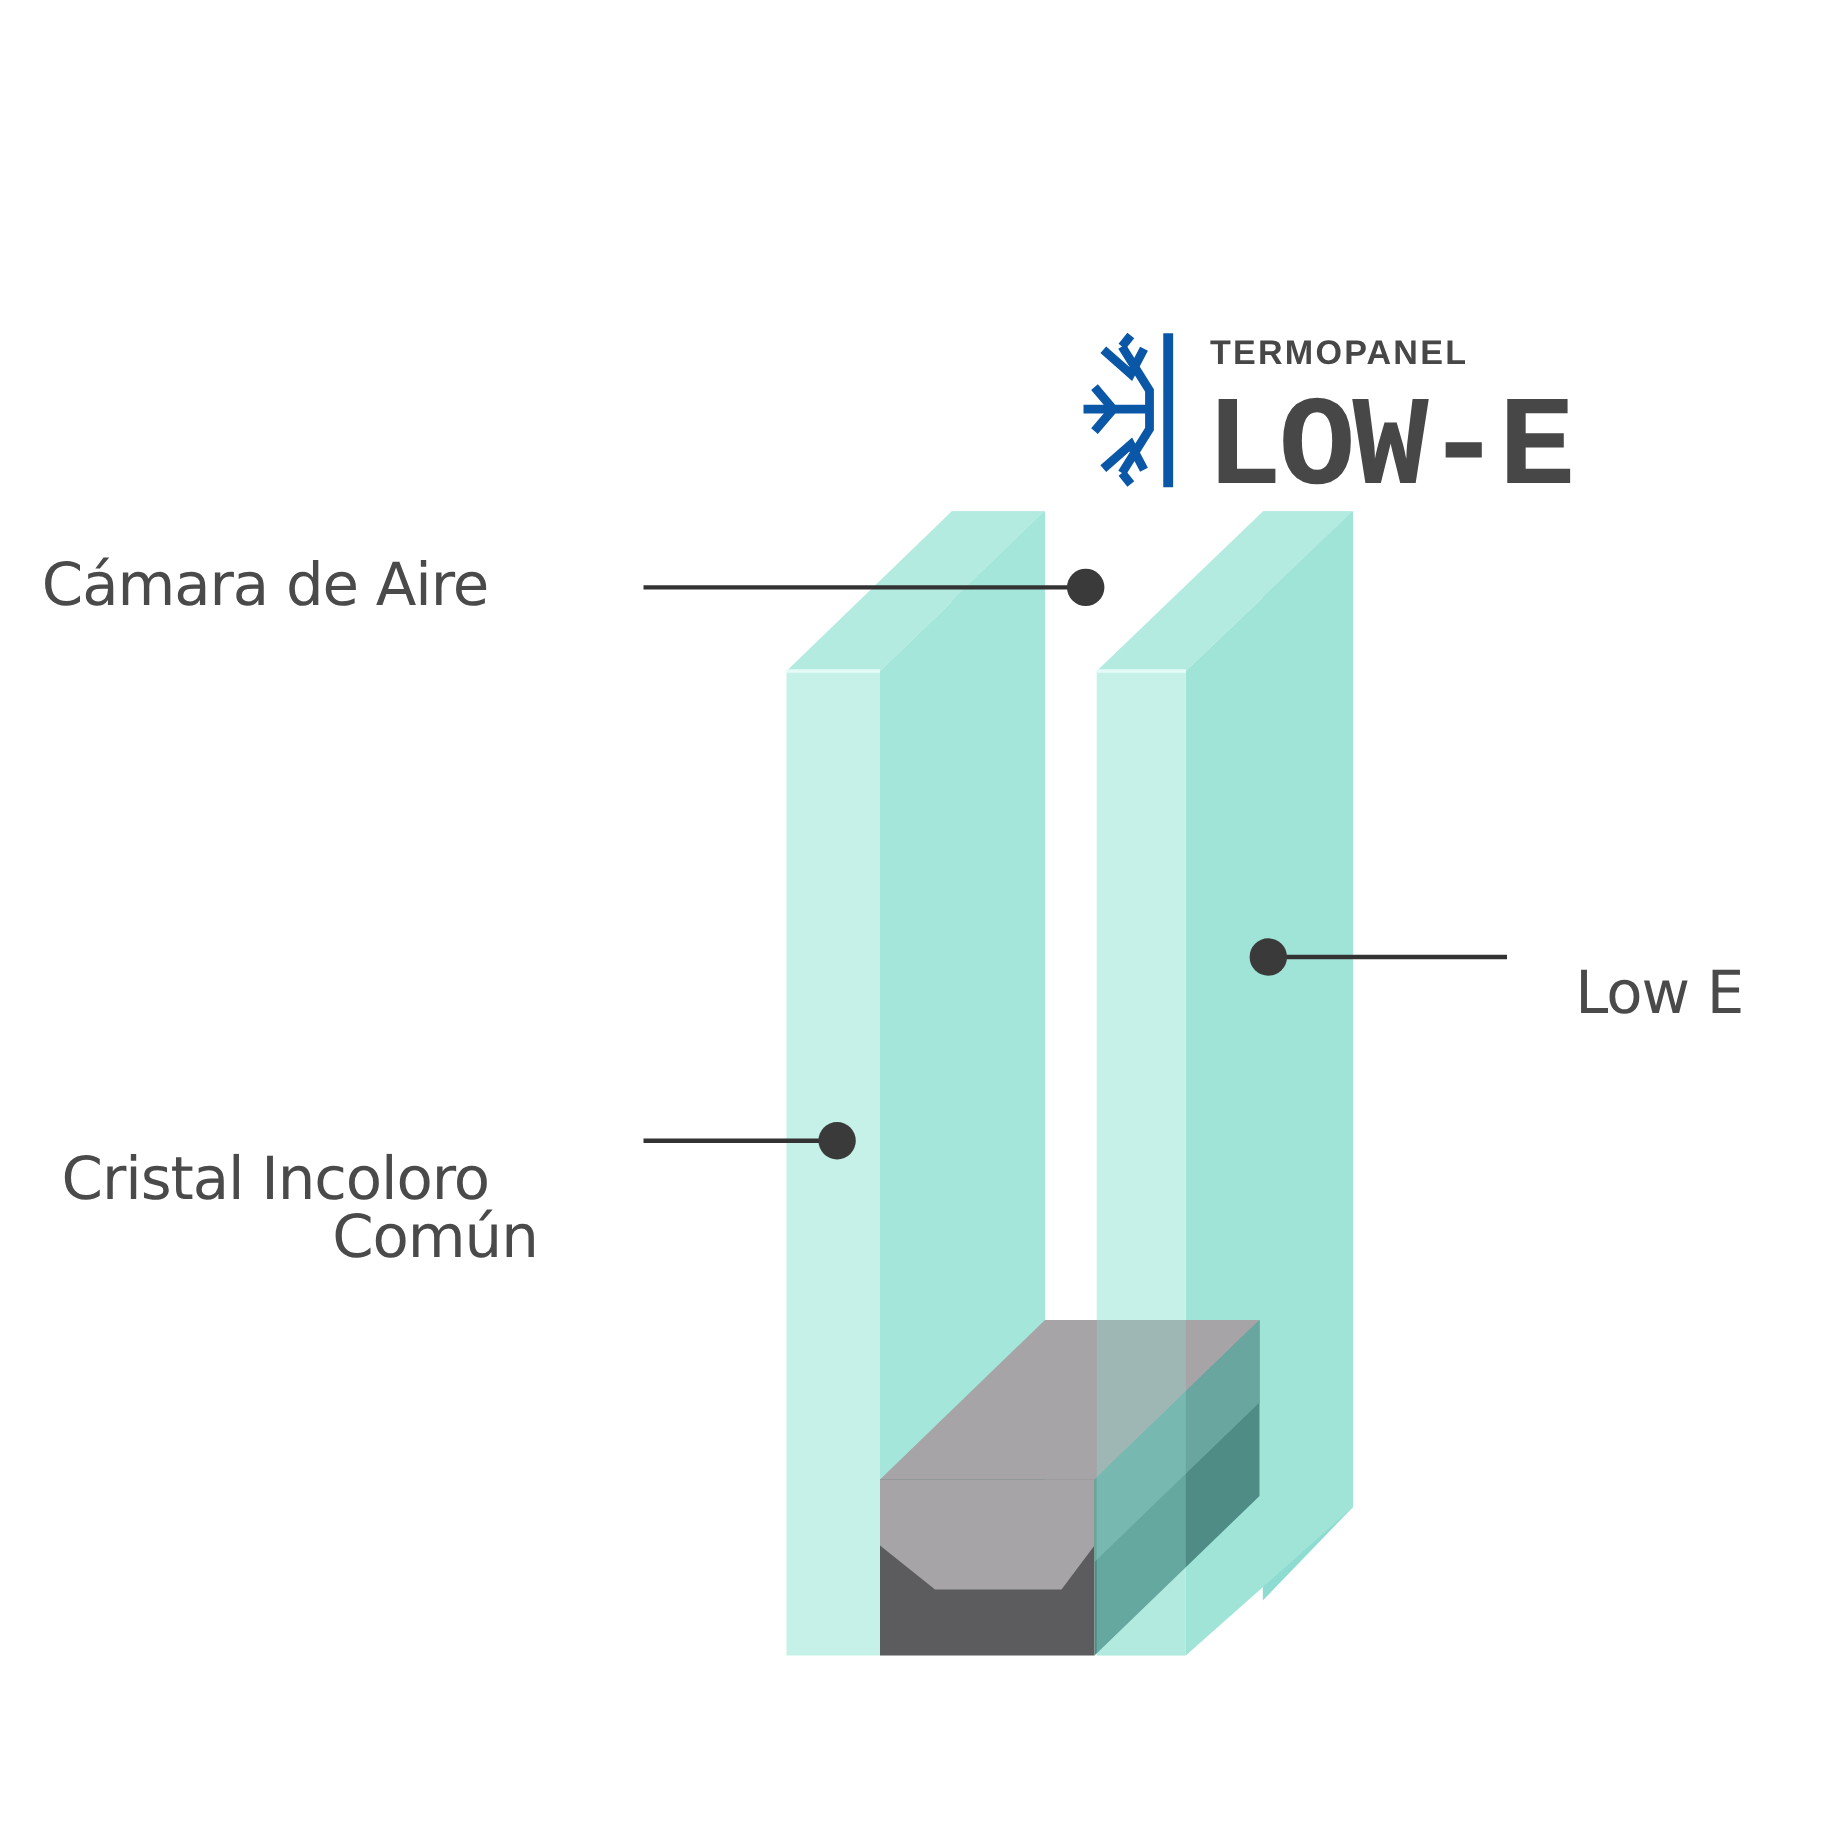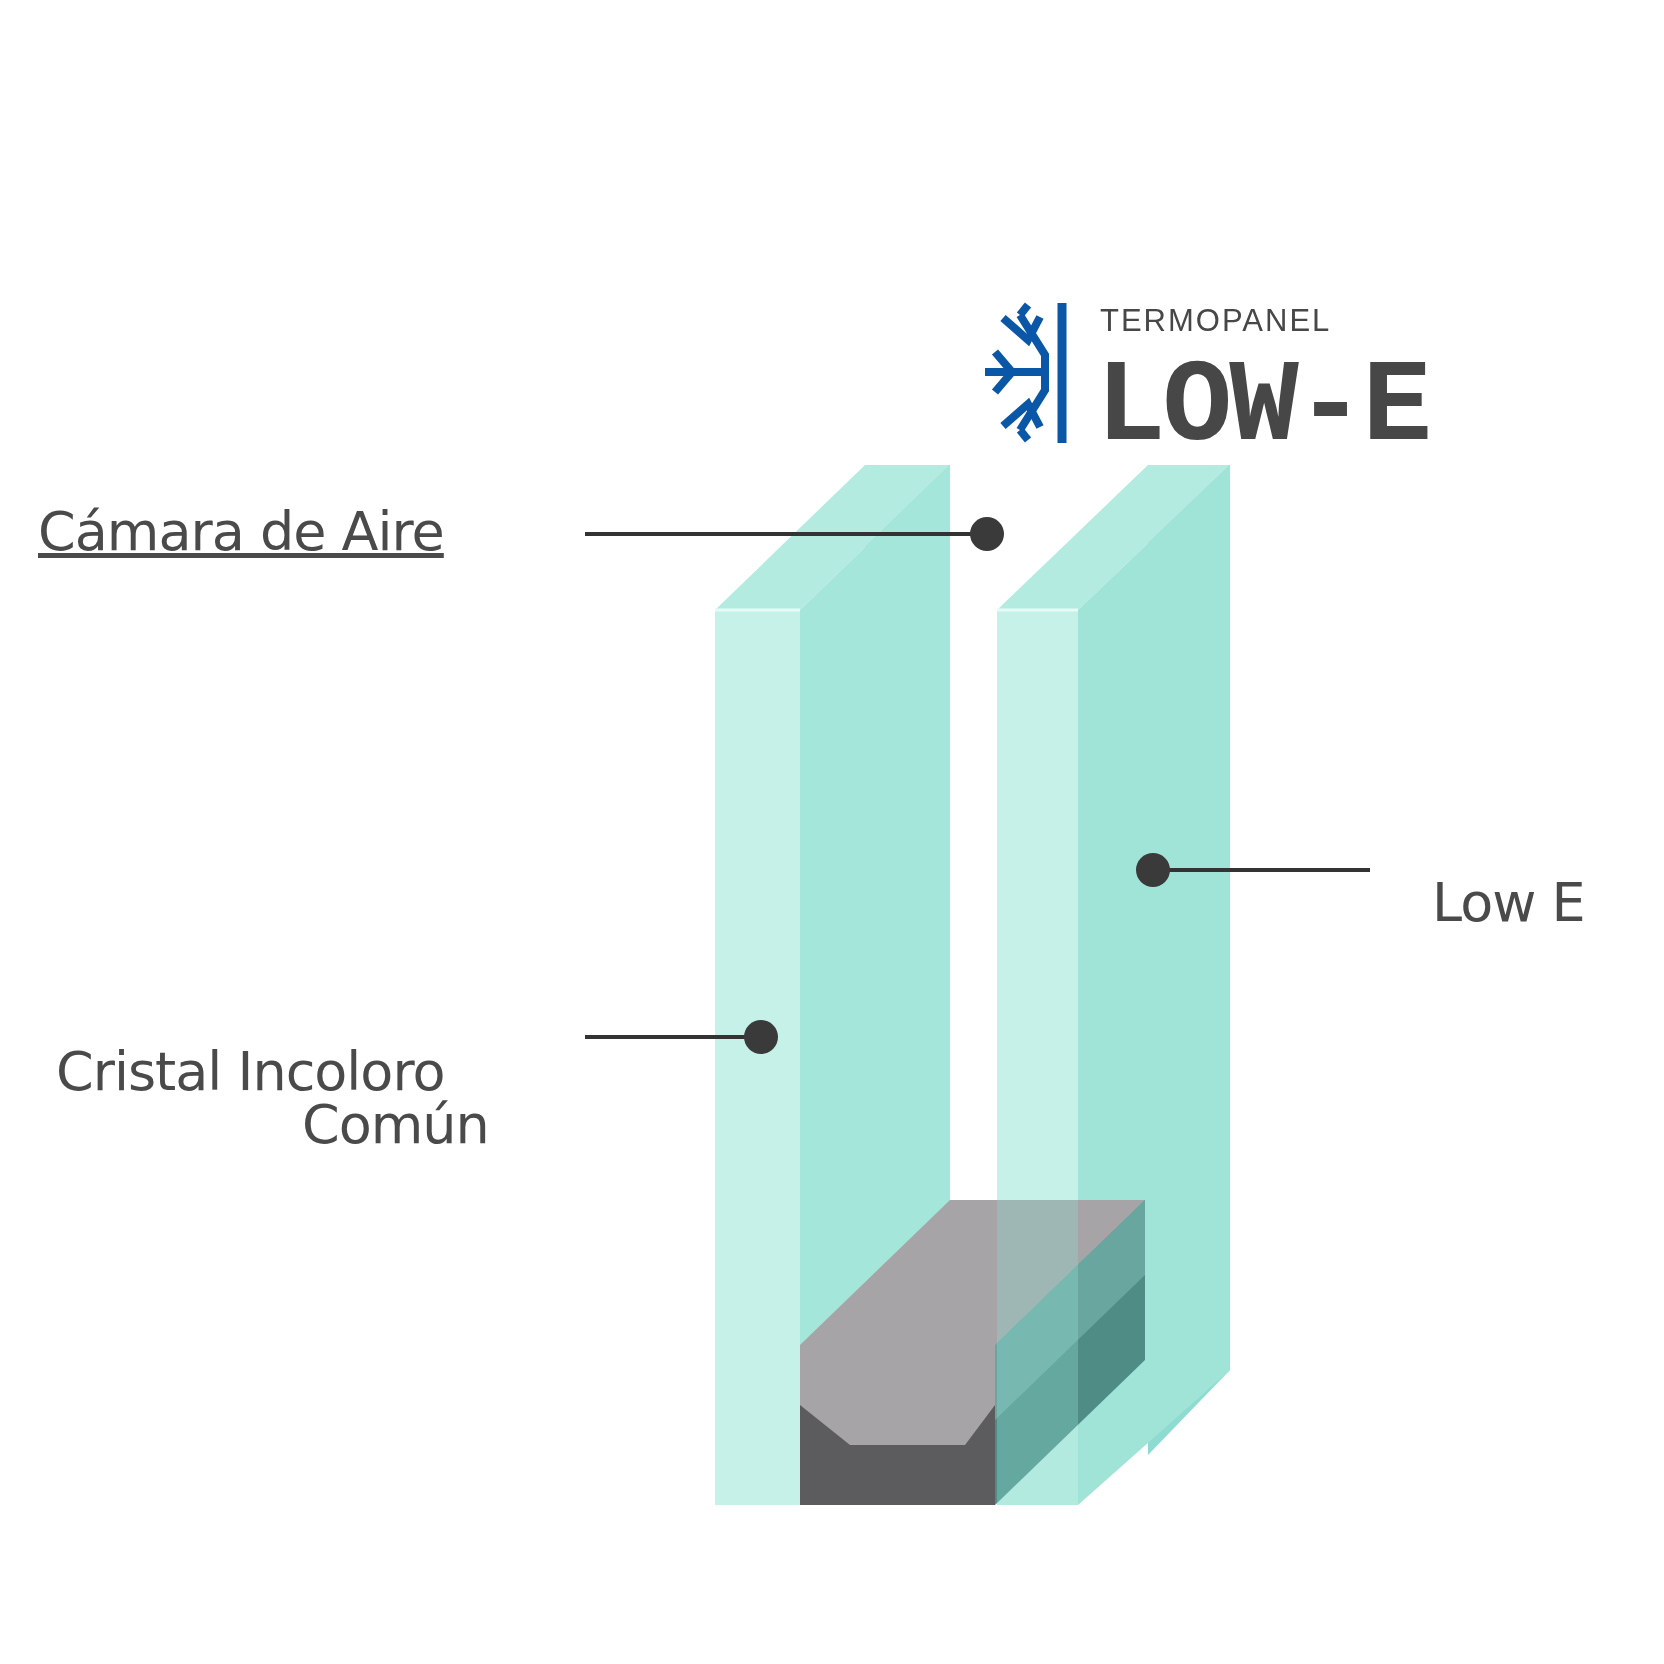--- a/index.html
+++ b/index.html
@@ -2,21 +2,21 @@
 <html><head>
 <meta charset="utf-8">
 <style>
   html, body { margin: 0; padding: 0; background: #ffffff; }
   body { width: 1664px; height: 1664px; position: relative; overflow: hidden;
          font-family: "DejaVu Sans", sans-serif; }
   .diagram-svg { position: absolute; left: 0; top: 0; width: 1664px; height: 1664px; }
   .label { position: absolute; color: #4a4a4a; font-family: "DejaVu Sans", sans-serif;
            font-size: 54px; letter-spacing: -1px; white-space: nowrap; line-height: 1; }
   .brand-small { position: absolute; left: 1100px; top: 305px; font-family: "Liberation Sans", sans-serif;
-                 font-weight: normal; font-size: 31px; color: #474747; letter-spacing: 2px; line-height: 1; }
+                 font-weight: bold; font-size: 31px; color: #474747; letter-spacing: 2px; line-height: 1; }
   .brand-big { position: absolute; left: 1096px; top: 350px; font-family: Liberation Mono, monospace;
                font-weight: bold; font-size: 116px; color: #474747; letter-spacing: -3px; line-height: 1; }
 </style>
 </head>
 <body>
 
 <svg class="diagram-svg" viewBox="0 0 1664 1664" xmlns="http://www.w3.org/2000/svg">
 
   <g>
 
@@ -78,16 +78,16 @@
     <polyline points="1003,318 1028,340 1040,317"></polyline>
 
     <polyline points="1003,426 1028,404 1040,427"></polyline>
     <line x1="1020" y1="430" x2="1028" y2="440"></line>
   </g>
 </svg>
 
 <div class="brand-small">TERMOPANEL</div>
 <div class="brand-big">LOW-E</div>
 
-<div class="label" style="left:38px; top:505px;text-decoration:underline;">Cámara de Aire</div>
+<div class="label" style="left:38px; top:505px;">Cámara de Aire</div>
 <div class="label" style="left:1432px; top:876px;">Low E</div>
 <div class="label" style="left:56px; top:1008px;margin-top:37px;">Cristal Incoloro</div>
 <div class="label" style="left:302px; top:1098px;">Común</div>
 
 </body></html>

